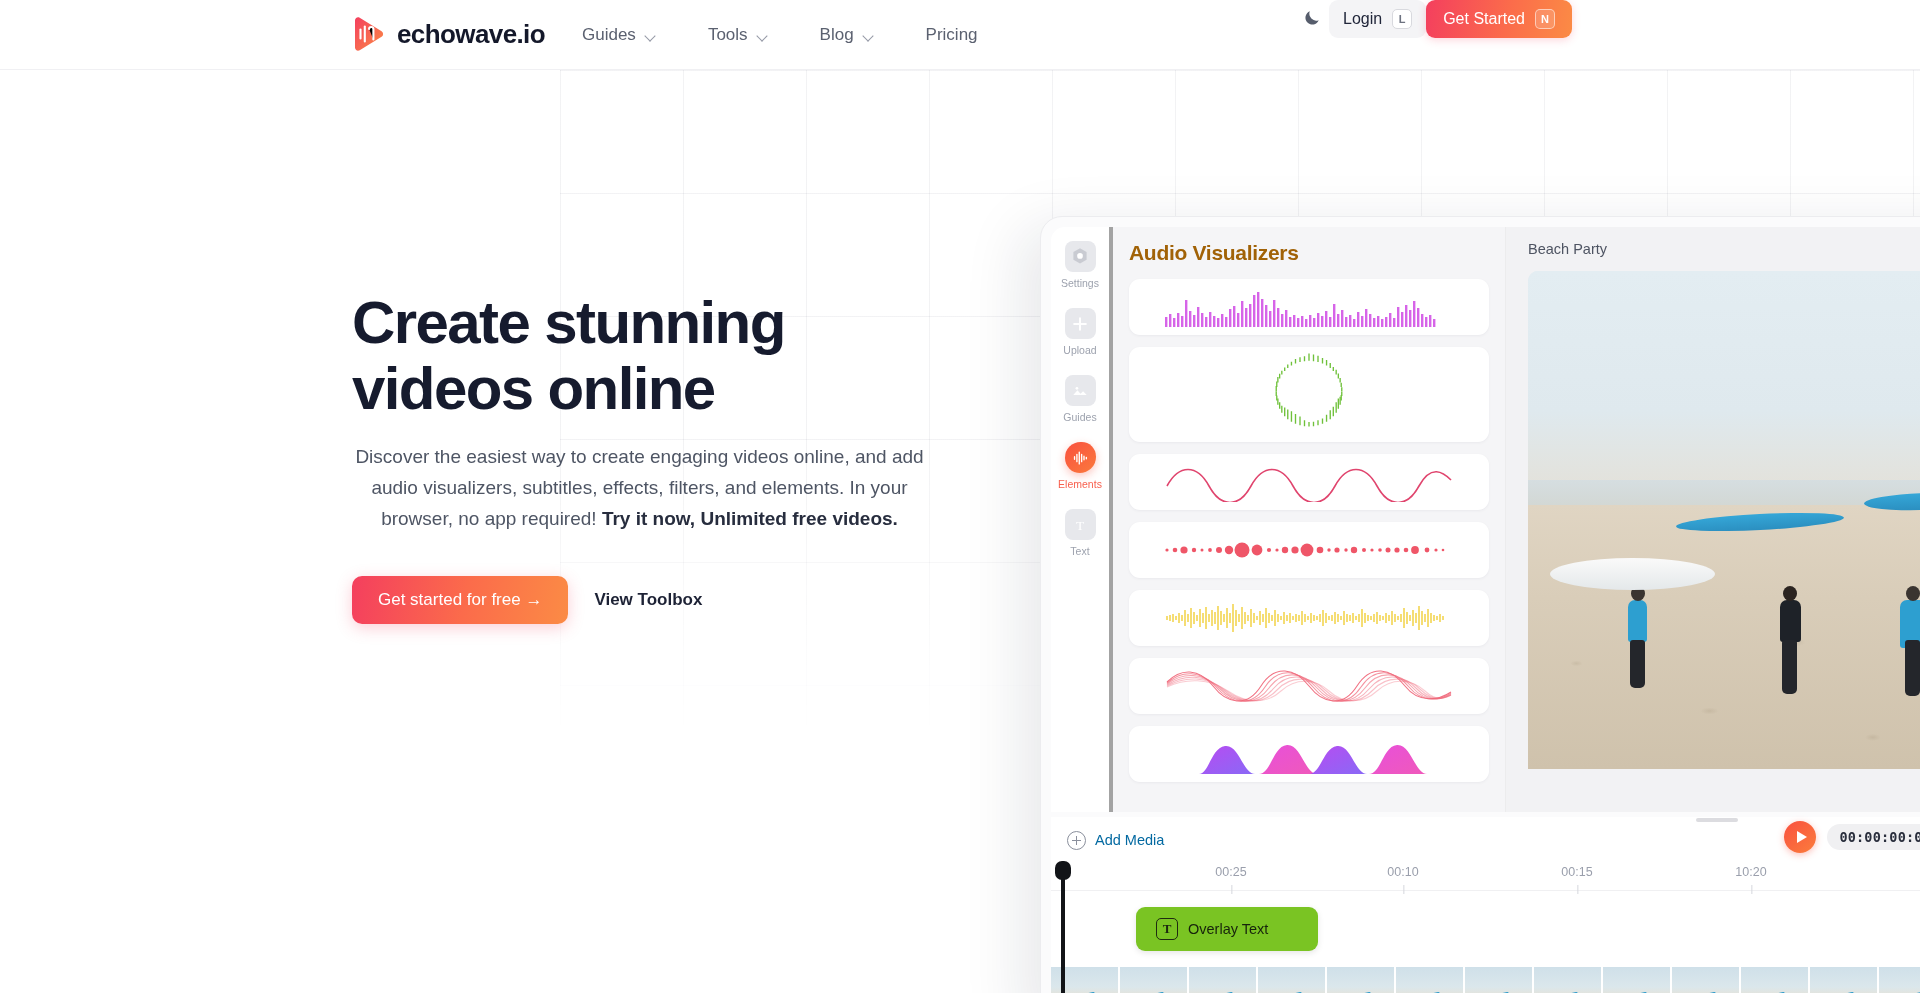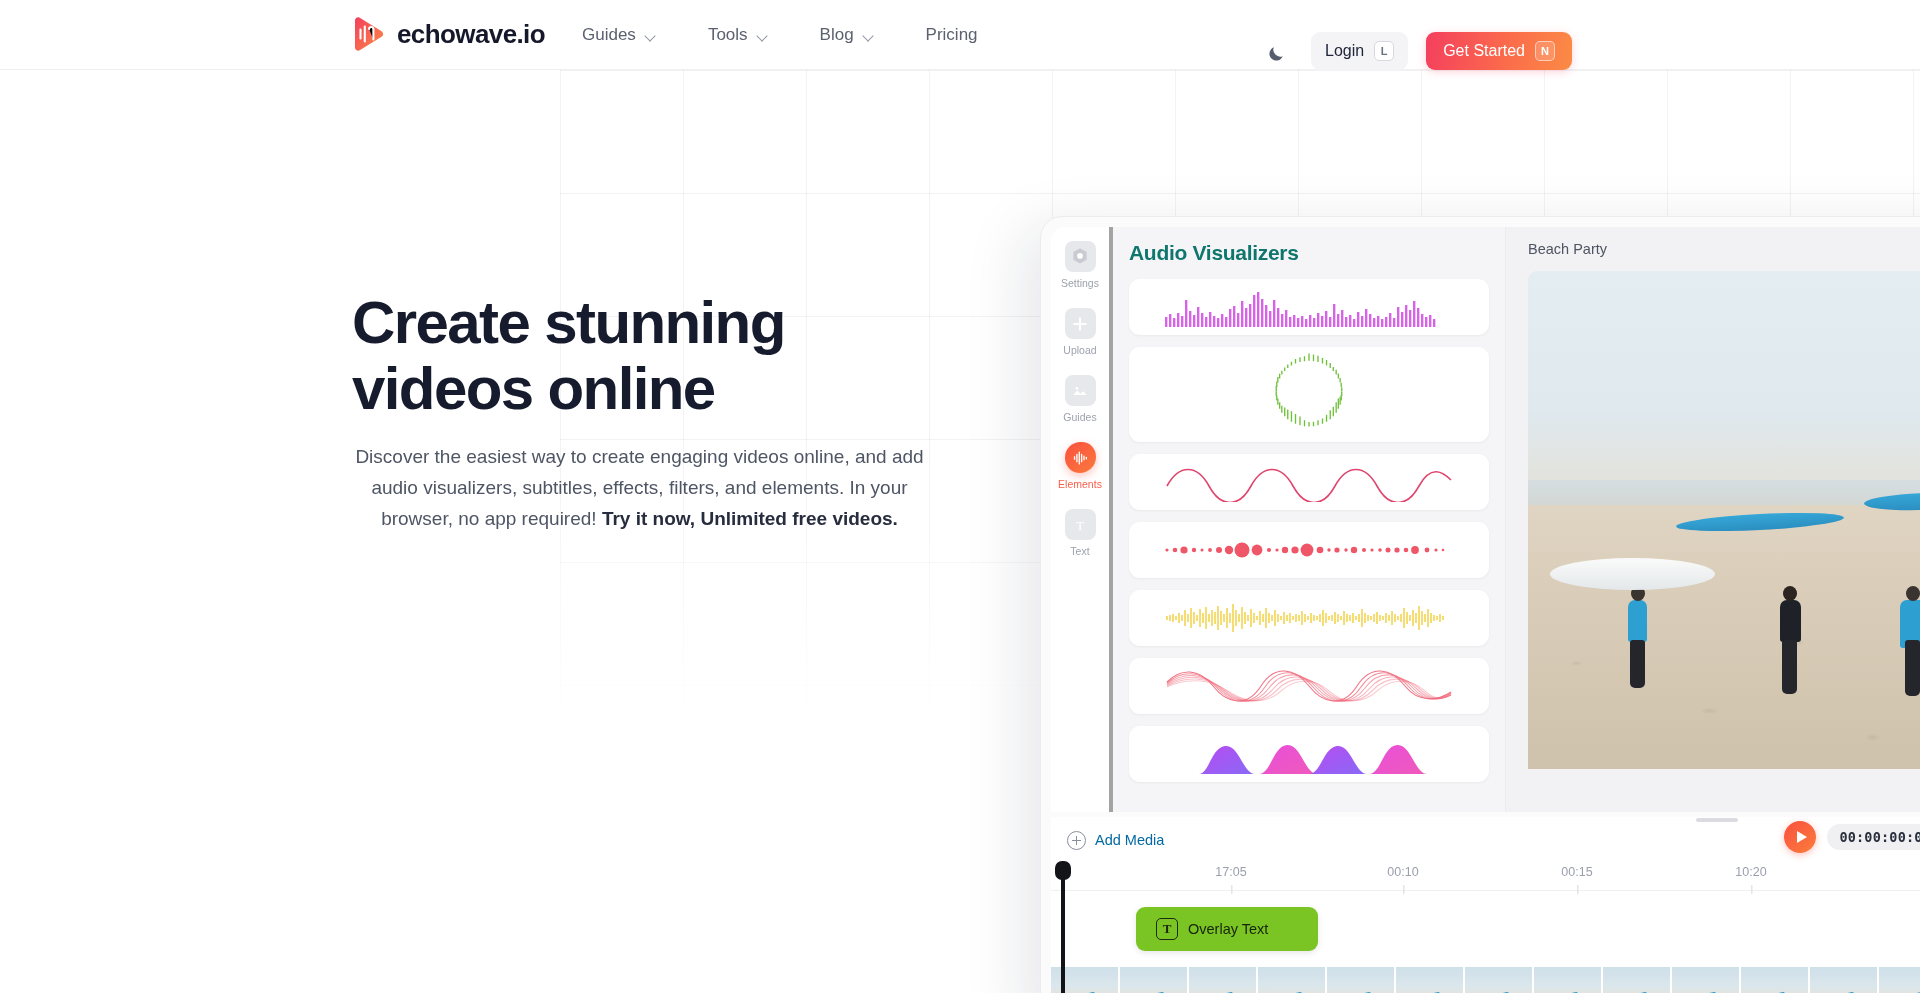--- a/index.html
+++ b/index.html
@@ -44,21 +44,21 @@
     font-size: 17px; color: #5b6170; padding: 0 26px; height: 70px; cursor: pointer;
     white-space: nowrap;
   }
   .chev { width: 11px; height: 7px; display: inline-block; position: relative; opacity: .8; }
   .chev::before {
     content: ""; position: absolute; left: 1px; top: 0;
     width: 7px; height: 7px; border-right: 1.7px solid #7b8090; border-bottom: 1.7px solid #7b8090;
     transform: rotate(45deg);
   }
 
-  .nav-right { position: absolute; right: 348px; top: 0; height: 70px; display: flex; align-items: flex-end; gap: 18px; }
+  .nav-right { position: absolute; right: 348px; top: 0; height: 70px; display: flex; align-items: flex-start; }
   .moon-btn { width: 34px; height: 34px; display: flex; align-items: center; justify-content: center; cursor: pointer; border-radius: 8px; }
   .login-btn {
     display: flex; align-items: center; gap: 10px;
     background: #f4f4f6; border-radius: 9px;
     padding: 0 14px; height: 38px; cursor: pointer;
     font-size: 16px; color: #21263a; font-weight: 400;
   }
   .kbd {
     display: inline-flex; align-items: center; justify-content: center;
     min-width: 20px; height: 20px; padding: 0 4px;
@@ -123,21 +123,21 @@
     background: linear-gradient(140deg, #f9503f 0%, #fb7a3c 100%);
     border-radius: 50% 46% 52% 48%;
     box-shadow: 0 3px 9px rgba(249,80,63,.32);
   }
   .tool.active .tool-label { color: #f8604e; }
 
   .panel {
     width: 392px; background: #f5f5f7; padding: 14px 16px 0 16px;
     overflow: hidden;
   }
-  .panel-title { font-size: 21px; font-weight: 700; color: #0f766e; letter-spacing: -.3px; margin-bottom: 14px; }
+  .panel-title { font-size: 21px; font-weight: 700; color: #a16207; letter-spacing: -.3px; margin-bottom: 14px; }
   .vcard {
     background: #fff; border-radius: 11px; height: 56px; margin-bottom: 12px;
     box-shadow: 0 1px 3px rgba(20,25,50,.05);
     display: flex; align-items: center; justify-content: center; overflow: hidden; cursor: pointer;
   }
   .vcard.tall { height: 95px; }
 
   .preview { flex: 1; background: #f2f2f4; padding: 14px 0 0 22px; position: relative; border-left: 1px solid #ececed; }
   .preview-title { font-size: 14.5px; color: #4e5462; margin-bottom: 14px; }
   .preview-stage {
@@ -281,20 +281,24 @@
 
   </div>
 </div>
 
 <div class="hero">
   <h1>
     <span>Create stunning</span><br>
     <span>videos online</span>
   </h1>
   <p><span>Discover the easiest way to create engaging videos online, and add audio visualizers, subtitles, effects, filters, and elements. In your browser, no app required! </span><b>Try it now, Unlimited free videos.</b></p>
+  <div class="hero-actions">
+    <div class="btn-primary">Get started for free →</div>
+    <div class="btn-link">View Toolbox</div>
+  </div>
 </div>
 
 <div class="editor">
 
   <div class="editor-body">
 
     <div class="tool-rail">
 
       <div class="tool">
         <span class="tool-ico">
@@ -621,21 +625,21 @@
       <div class="playbar">
         <div class="scroll-pill"></div>
         <div class="play-btn">
               <span class="play-tri"></span>
             </div>
         <div class="timecode">00:00:00:00</div>
       </div>
     </div>
 
     <div class="ruler">
-      <div class="tick" style="left:180px;"><span>17:05</span><i></i></div>
+      <div class="tick" style="left:180px;"><span>00:25</span><i></i></div>
       <div class="tick" style="left:352px;"><span>00:10</span><i></i></div>
       <div class="tick" style="left:526px;"><span>00:15</span><i></i></div>
       <div class="tick" style="left:700px;"><span>10:20</span><i></i></div>
     </div>
 
     <div class="tl-tracks">
       <div class="clip-text">
         <span class="tbadge">T</span>
         <span class="lbl">Overlay Text</span>
       </div>

